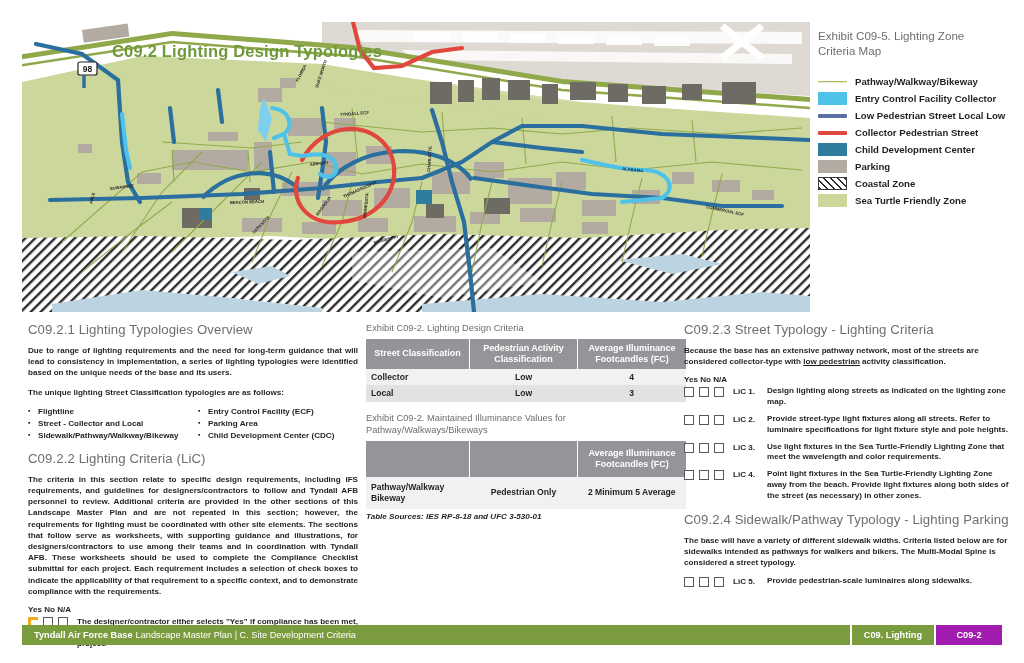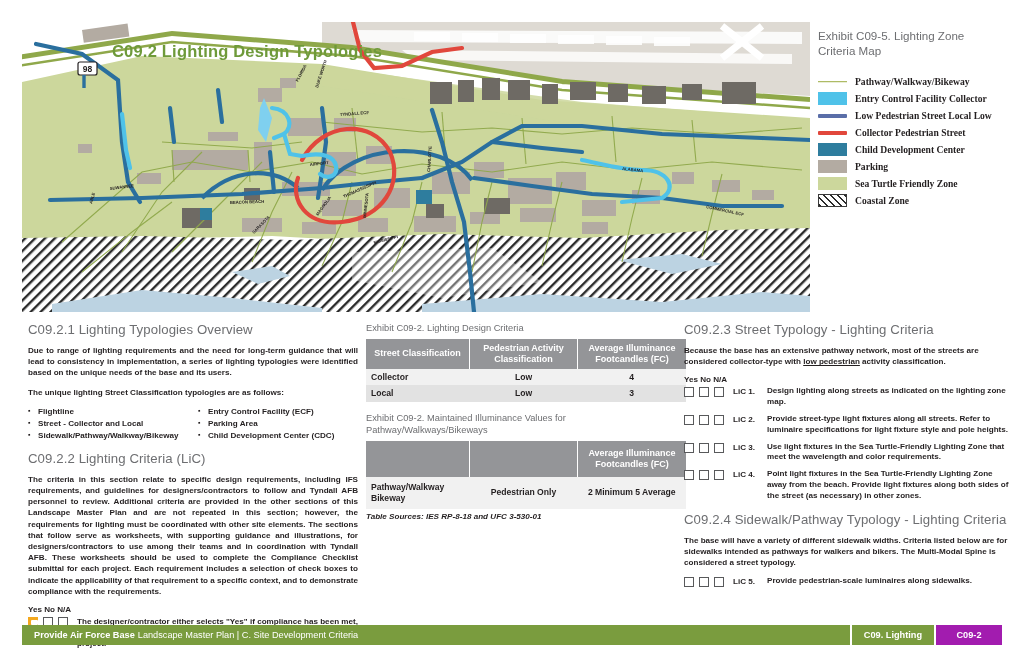--- a/index.html
+++ b/index.html
@@ -27,21 +27,21 @@
     font-size:11.6px;color:#6d6e71;line-height:15px;font-weight:normal;margin-bottom:16px;
     width:180px;
   }
   .legend-row{display:flex;align-items:center;height:15.5px;margin-bottom:1.5px;}
   .sw{width:29px;height:13px;margin-right:8px;flex:0 0 29px;box-sizing:border-box;}
   .sw-line{height:13px;position:relative;}
   .sw-line i{position:absolute;left:0;right:0;top:50%;transform:translateY(-50%);display:block;height:2px;}
   .sw-line.thick i{height:4px;border-radius:1px;}
   .sw-hatch{border:1px solid #3a3a3a;background:
      repeating-linear-gradient(45deg,#2b2b2b 0 1.6px,#ffffff 1.6px 5px);}
-  .legend-label{font-size:9.6px;color:#231f20;font-weight:bold;white-space:nowrap;font-family:Liberation Serif, serif;}
+  .legend-label{font-size:9.6px;color:#231f20;font-weight:bold;white-space:nowrap;}
 
   
   .col{position:absolute;top:322px;}
   .col-a{left:28px;width:330px;}
   .col-b{left:366px;width:300px;}
   .col-c{left:684px;width:326px;}
 
   h2.sec{
     font-size:13.2px;font-weight:normal;color:#6d6e71;
     margin:0 0 7px 0;line-height:16px;letter-spacing:.1px;
@@ -322,27 +322,27 @@
       <span class="sw" style="background:#2e7d9e;"></span>
       <span class="legend-label">Child Development Center</span>
     </div>
 
     <div class="legend-row">
       <span class="sw" style="background:#b3aba2;"></span>
       <span class="legend-label">Parking</span>
     </div>
 
     <div class="legend-row">
+      <span class="sw sw-hatch"></span>
+      <span class="legend-label">Coastal Zone</span>
+    </div>
+
+    <div class="legend-row">
       <span class="sw" style="background:#ccd79c;"></span>
       <span class="legend-label">Sea Turtle Friendly Zone</span>
-    </div>
-
-    <div class="legend-row">
-      <span class="sw sw-hatch"></span>
-      <span class="legend-label">Coastal Zone</span>
     </div>
   </div>
 
   <div class="col col-a">
     <h2 class="sec">C09.2.1 Lighting Typologies Overview</h2>
     <p class="body">Due to range of lighting requirements and the need for long-term guidance that will lead to consistency in implementation, a series of lighting typologies were identified based on the unique needs of the base and its users.</p>
     <p class="body nj">The unique lighting Street Classification typologies are as follows:</p>
 
     <div class="two-col-list">
       <ul class="bul">
@@ -456,37 +456,37 @@
     <div class="ck-row">
       <div class="ck-boxes">
         <span class="ck"></span>
         <span class="ck"></span>
         <span class="ck"></span>
       </div>
       <div class="ck-id">LiC 4.</div>
       <div class="ck-txt">Point light fixtures in the Sea Turtle-Friendly Lighting Zone away from the beach. Provide light fixtures along both sides of the street (as necessary) in other zones.</div>
     </div>
 
-    <h2 class="sec" style="margin-top:10px;">C09.2.4 Sidewalk/Pathway Typology - Lighting Criteria</h2>
+    <h2 class="sec" style="margin-top:10px;">C09.2.4 Sidewalk/Pathway Typology - Lighting Parking</h2>
     <p class="body nj">The base will have a variety of different sidewalk widths. Criteria listed below are for sidewalks intended as pathways for walkers and bikers. The Multi-Modal Spine is considered a street typology.</p>
 
     <div class="ck-row">
       <div class="ck-boxes">
         <span class="ck"></span>
         <span class="ck"></span>
         <span class="ck"></span>
       </div>
       <div class="ck-id">LiC 5.</div>
       <div class="ck-txt">Provide pedestrian-scale luminaires along sidewalks.</div>
     </div>
 
   </div>
 
   <div class="footer">
     <div class="f-main">
-      <span class="b1">Provide Air Force Base</span>
+      <span class="b1">Tyndall Air Force Base</span>
       <span>Landscape Master Plan | C. Site Development Criteria</span>
     </div>
     <div class="f-sec">C09. Lighting</div>
     <div class="f-pg">C09-2</div>
   </div>
 
 </div>
 
 </body></html>

